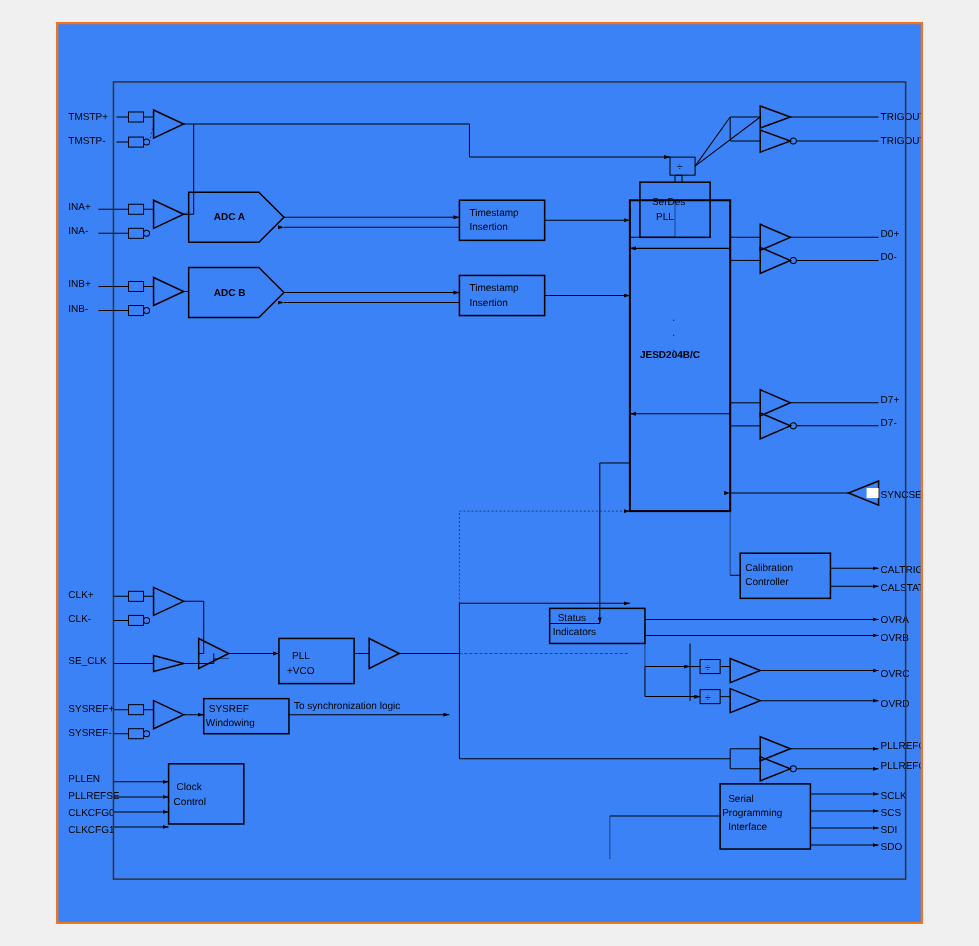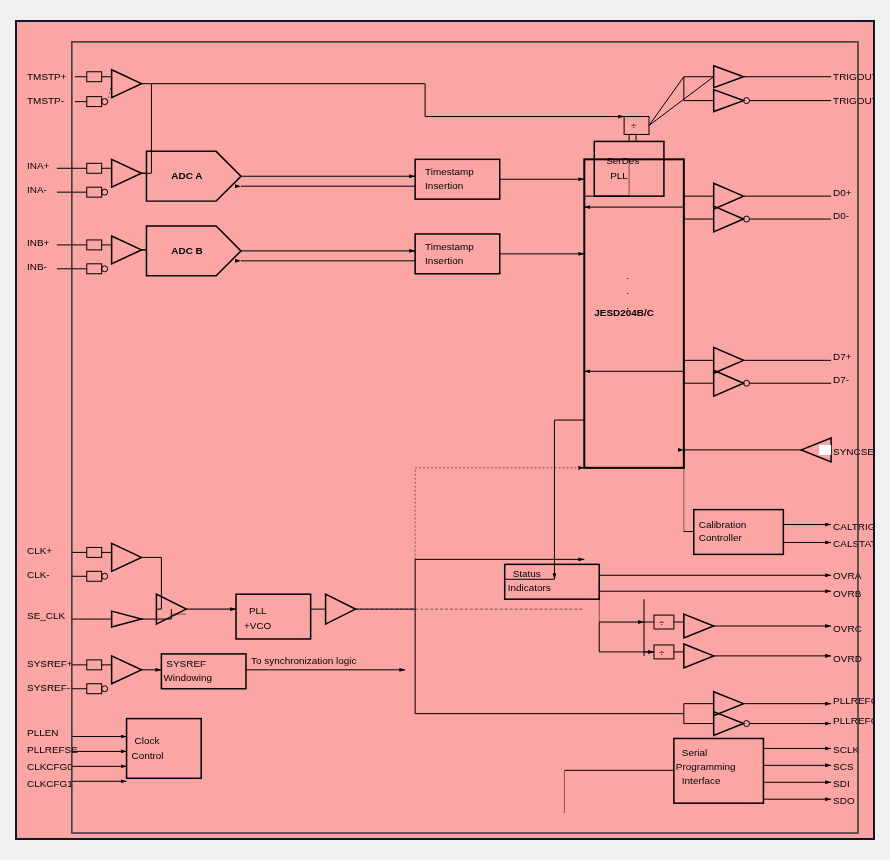--- a/index.html
+++ b/index.html
@@ -7,24 +7,24 @@
       background: #f0f0f0;
       font-family: Arial, sans-serif;
       font-size: 11px;
       display: flex;
       justify-content: center;
       align-items: center;
       min-height: 860px;
       width: 890px;
     }
     .diagram-container {
-      width: 860px;
+      width: 788px;
       height: 820px;
-      background: #fca5a5;
-      border: 2px solid #0f172a;
+      background: #3b82f6;
+      border: 2px solid #f97316;
       position: relative;
       overflow: hidden;
     }
     svg {
       width: 100%;
       height: 100%;
     }
     .label {
       font-family: Arial, sans-serif;
       font-size: 10px;

